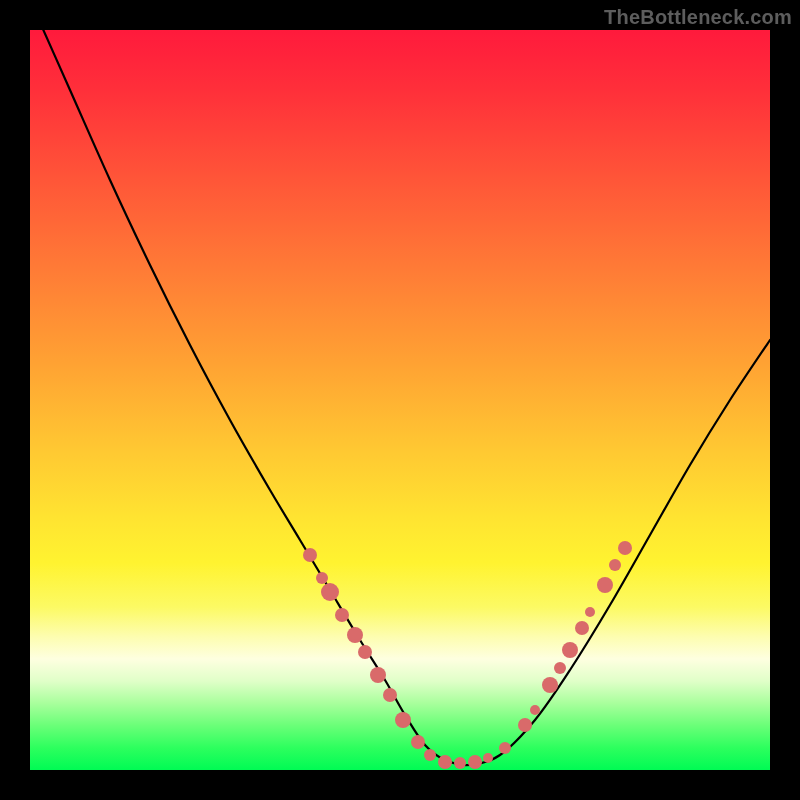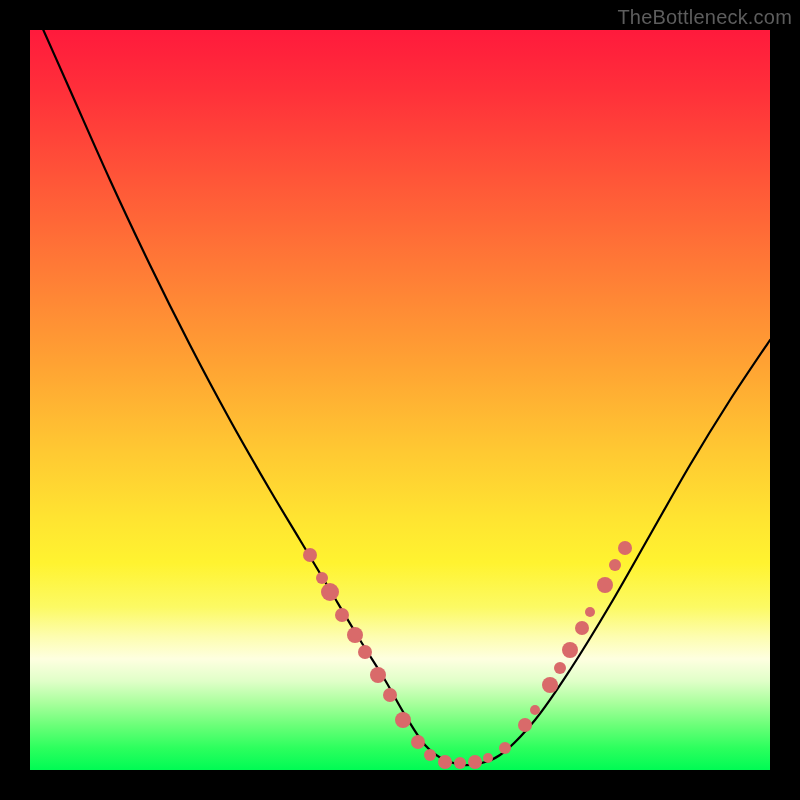--- a/index.html
+++ b/index.html
@@ -54,21 +54,21 @@
     inset: 0;
     width: 740px;
     height: 740px;
   }
   .watermark {
     position: absolute;
     right: 8px;
     top: 6px;
     color: #5d5d5d;
     font-size: 20px;
-    font-weight: 400;
+    font-weight: 700;
     letter-spacing: 0.2px;
     user-select: none;
   }
 </style>
 </head>
 <body>
 
 <div class="frame">
 
   <div class="plot-area">

